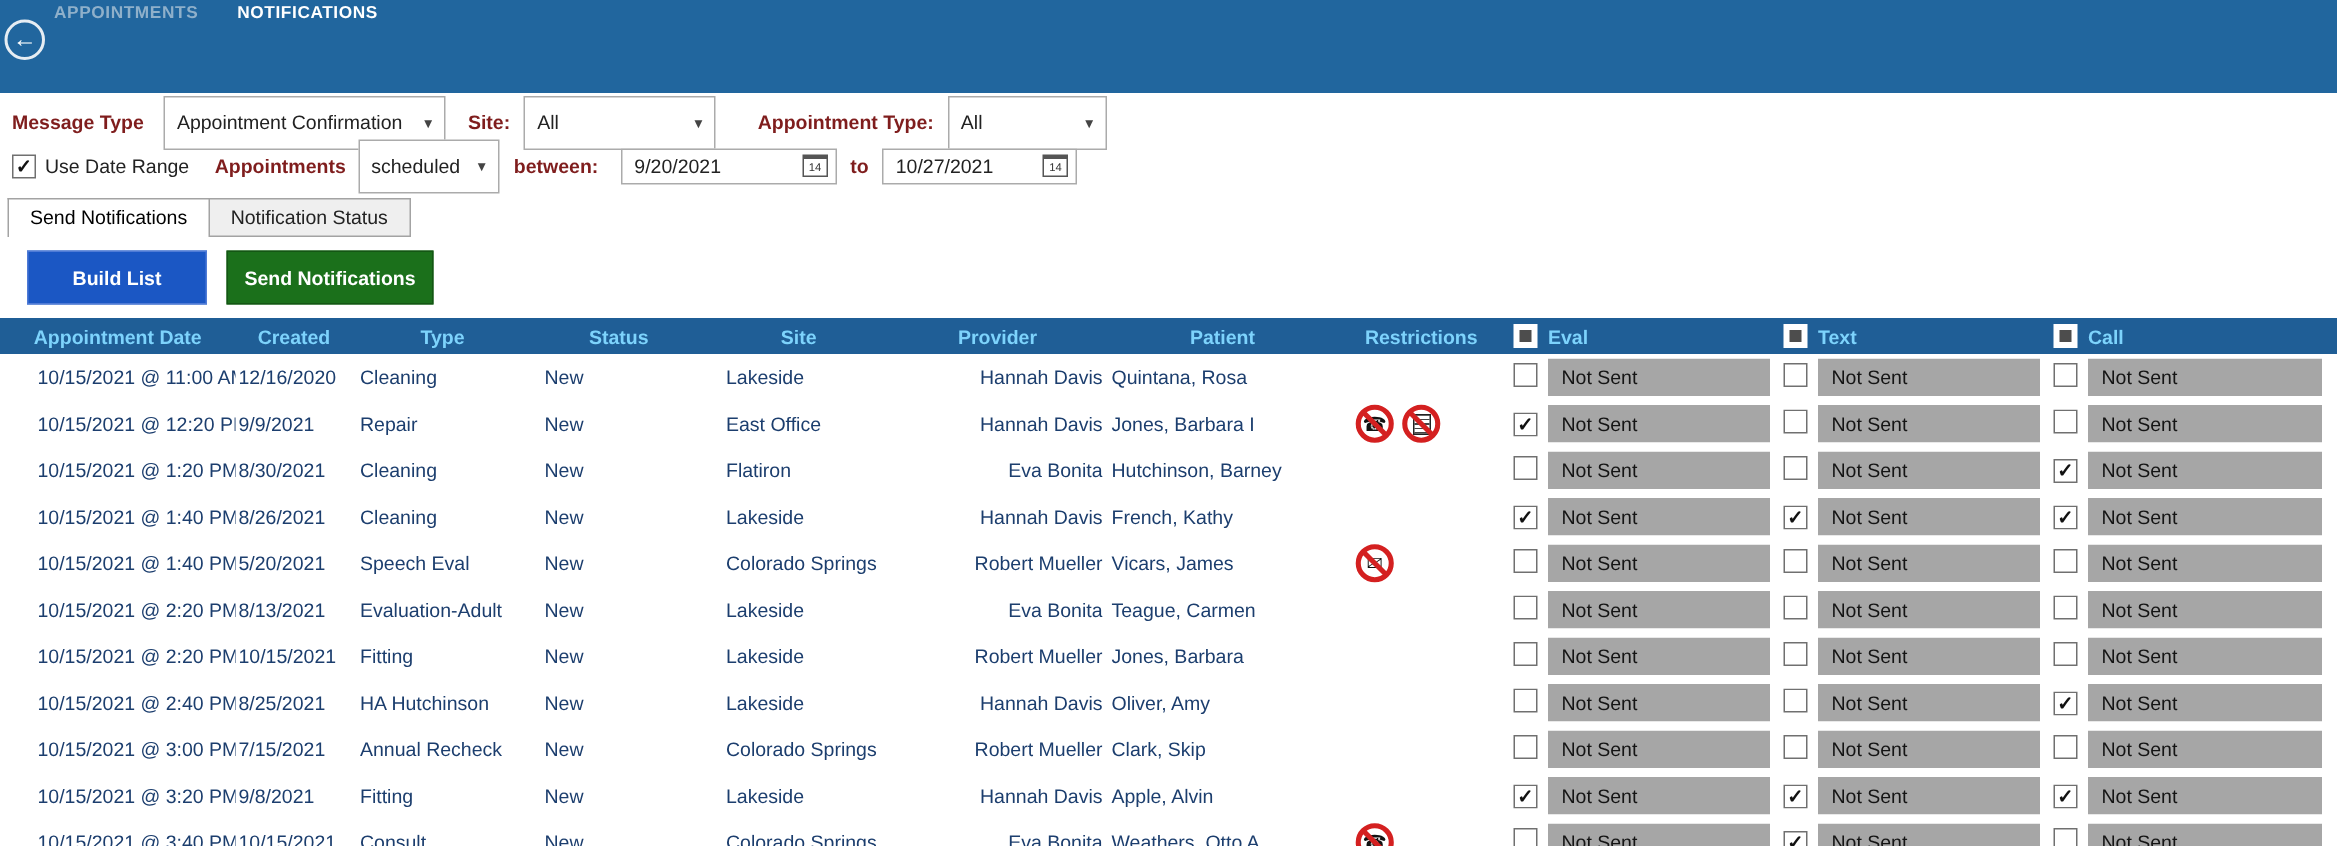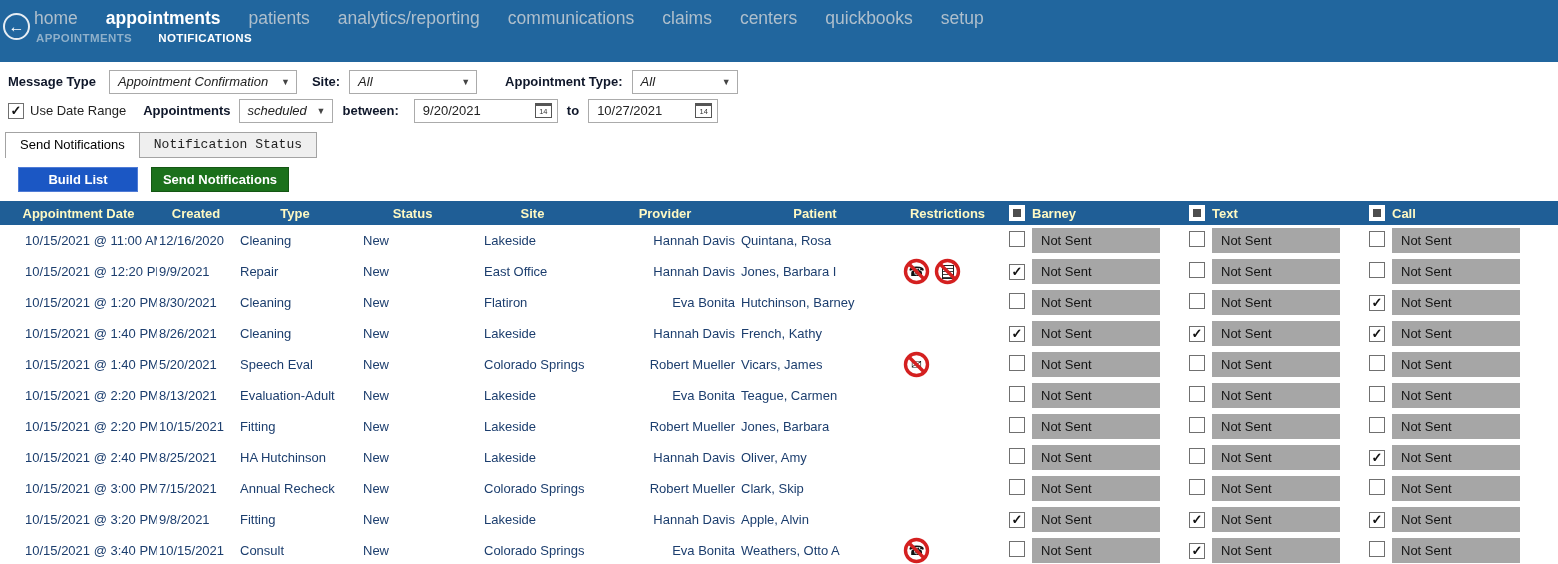--- a/index.html
+++ b/index.html
@@ -14,100 +14,89 @@
   .nav-main { display: flex; gap: 28px; padding: 8px 0 0 34px; align-items: baseline; }
   .nav-item { font-size: 17.5px; color: #AFBFCC; cursor: pointer; }
   .nav-item.active { color: #fff; font-weight: 600; }
   .nav-sub { display: flex; gap: 26px; padding: 3px 0 0 36px; }
   .nav-sub-item { font-size: 11.5px; font-weight: bold; letter-spacing: .4px; color: #8FB0CA; cursor: pointer; }
   .nav-sub-item.active { color: #fff; }
 
   
   .filters { padding: 5px 0 0 8px; }
   .f-row { display: flex; align-items: center; height: 29px; }
-  .f-label { font-size: 13px; font-weight: bold; color: #0f172a; white-space: nowrap; }
+  .f-label { font-size: 13px; font-weight: bold; color: #7f1d1d; white-space: nowrap; }
   .dd { display: flex; align-items: center; justify-content: space-between;
-    border: 1px solid #ABABAB; height: 24px; background: #fff; font-size: 13px;
-    color: #222; padding: 0 6px 0 8px; cursor: pointer; font-style: italic; }
+    border: 1px solid #ABABAB; height: 36px; background: #fff; font-size: 13px;
+    color: #222; padding: 0 6px 0 8px; cursor: pointer; }
   .dd .arr { font-size: 9px; color: #444; margin-left: 8px; }
   .dinput { display: flex; align-items: center; justify-content: space-between;
     border: 1px solid #ABABAB; height: 24px; background: #fff; font-size: 13px;
     color: #222; padding: 0 5px 0 8px; }
   .cal { width: 17px; height: 15px; border: 1px solid #555; border-top: 3px solid #555;
     font-size: 7.5px; color: #333; display: flex; align-items: center; justify-content: center;
     cursor: pointer; }
   .chk { width: 16px; height: 16px; border: 1px solid #707070; background: #fff;
     display: inline-flex; align-items: center; justify-content: center;
     font-size: 13px; font-weight: bold; color: #111; cursor: pointer; flex: none; }
 
   
   .tabstrip { display: flex; margin: 7px 0 0 5px; height: 26px; }
   .tab { padding: 4px 14px 0 14px; font-size: 13px; border: 1px solid #A3A3A3;
     background: #EFEFEF; color: #222; cursor: pointer; }
   .tab.active { background: #fff; border-bottom: none; color: #000; position: relative; z-index: 2; }
-  .tab + .tab { border-left: none; font-family: Liberation Mono, monospace; }
+  .tab + .tab { border-left: none; }
 
   
   .actions { display: flex; gap: 13px; margin: 9px 0 0 18px; }
-  .btn { height: 25px; display: flex; align-items: center; justify-content: center;
+  .btn { height: 36px; display: flex; align-items: center; justify-content: center;
     color: #fff; font-size: 13px; font-weight: bold; cursor: pointer; }
   .btn-build { width: 120px; background: #1B57C4; border: 1px solid #4F7BD6; }
   .btn-send  { width: 138px; background: #1B701B; border: 1px solid #145614; }
 
   
   .grid-row { display: grid;
     grid-template-columns: 157px 78px 120px 115px 125px 140px 160px 105px 32px 148px 32px 148px 32px 166px; }
-  .thead { margin-top: 9px; height: 24px; background: #1F5E96; color: #fef9c3;
+  .thead { margin-top: 9px; height: 24px; background: #1F5E96; color: #7dd3fc;
     font-size: 13px; font-weight: bold; align-items: center; }
   .th { text-align: center; white-space: nowrap; overflow: hidden; }
   .th.left { text-align: left; }
   .selall { width: 16px; height: 16px; background: #fff; margin-left: 9px;
     display: flex; align-items: center; justify-content: center; cursor: pointer; }
   .selall .inner { width: 8px; height: 8px; background: #4D4D4D; }
 
   .tbody { }
   .trow { height: 31px; align-items: center; font-size: 13px; color: #1C3E6E; }
   .td { white-space: nowrap; overflow: hidden; }
   .td.c-date    { padding-left: 25px; }
   .td.c-created { padding-left: 2px; }
   .td.c-type    { padding-left: 5px; }
   .td.c-status  { padding-left: 8px; }
   .td.c-site    { padding-left: 14px; }
   .td.c-provider{ padding-left: 6px; text-align: right; }
   .td.c-patient { padding-left: 6px; }
   .td.c-restr   { padding-left: 8px; display: flex; gap: 4px; overflow: visible; }
   .td.c-cb .chk { margin-left: 9px; }
-  .badge { width: 128px; height: 25px; background: #A6A6A6; color: #141414;
+  .badge { width: 156px; height: 25px; background: #A6A6A6; color: #141414;
     font-size: 13px; display: flex; align-items: center; padding-left: 9px; }
 
   
   .ricon { position: relative; width: 27px; height: 27px; flex: none; }
   .ricon .glyph { position: absolute; inset: 0; display: flex; align-items: center;
     justify-content: center; font-size: 13px; color: #111; }
   .ricon .doc { width: 12px; height: 14px; border: 1px solid #222;
     background: repeating-linear-gradient(#ffffff 0 2px, #444 2px 3px); }
   .ricon svg { position: absolute; inset: 0; }
 </style>
 </head>
 <body>
 
 <div class="navbar">
   <div class="back-btn">
     <span>←</span>
-  </div>
-  <div class="nav-main">
-    <span class="nav-item">home</span>
-    <span class="nav-item active">appointments</span>
-    <span class="nav-item">patients</span>
-    <span class="nav-item">analytics/reporting</span>
-    <span class="nav-item">communications</span>
-    <span class="nav-item">claims</span>
-    <span class="nav-item">centers</span>
-    <span class="nav-item">quickbooks</span>
-    <span class="nav-item">setup</span>
   </div>
   <div class="nav-sub">
     <span class="nav-sub-item">APPOINTMENTS</span>
     <span class="nav-sub-item active">NOTIFICATIONS</span>
   </div>
 </div>
 
 <div class="filters">
   <div class="f-row">
     <span class="f-label">Message Type</span>
@@ -162,21 +151,21 @@
   <div class="th">Created</div>
   <div class="th">Type</div>
   <div class="th">Status</div>
   <div class="th">Site</div>
   <div class="th">Provider</div>
   <div class="th">Patient</div>
   <div class="th">Restrictions</div>
   <div class="selall">
       <span class="inner"></span>
     </div>
-  <div class="th left">Barney</div>
+  <div class="th left">Eval</div>
   <div class="selall">
       <span class="inner"></span>
     </div>
   <div class="th left">Text</div>
   <div class="selall">
       <span class="inner"></span>
     </div>
   <div class="th left">Call</div>
 </div>
 

